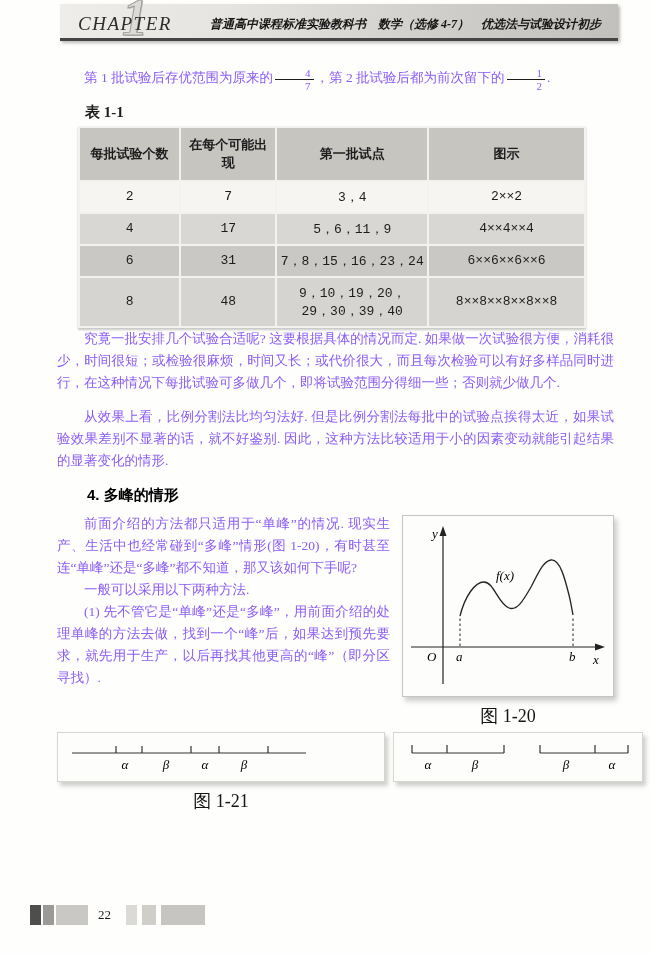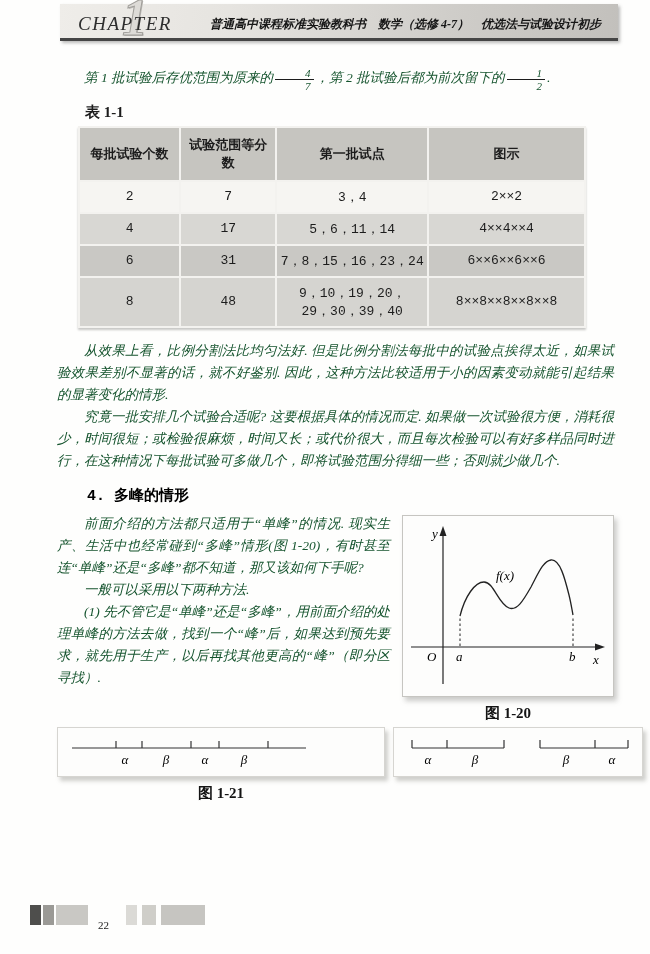--- a/index.html
+++ b/index.html
@@ -31,21 +31,21 @@
   .book-title {
     position:absolute; left:150px; top:12px; width:404px;
     font-size:12px; font-weight:bold; font-style:italic; color:#161616;
     white-space:nowrap;
   }
 
   
   .content { position:absolute; left:57px; top:56px; width:557px; }
   .para {
     font-size:13.5px; line-height:1.63; text-align:justify;
-    text-indent:2em; color:#14532d;font-style:italic;
+    text-indent:2em; color:#8b5cf6;
   }
   .p-frac { text-indent:2em; margin-top:8px; line-height:2.0; }
   .frac { display:inline-block; text-align:center; vertical-align:-0.75em;
           font-size:11px; line-height:1.15; margin:0 2px; }
   .frac .num { display:block; border-bottom:1px solid #1c1c1c; padding:0 3px; }
   .frac .den { display:block; }
 
   
   .table-label { font-weight:bold; font-size:15px; margin:10px 0 4px 28px; }
   table { border-collapse:collapse; table-layout:fixed; width:508px; margin-left:21px;
@@ -57,47 +57,47 @@
   tr.row-2 td { background:#c9c8c4; }
   tr.row-3 td { background:#d5d4d0; }
   td.pre { white-space:pre-line; }
   col.c1{width:20%;} col.c2{width:19%;} col.c3{width:30%;} col.c4{width:31%;}
 
   .after-table { margin-top:12px; }
 
   
   .section4 { margin-top:14px; }
   .sec-heading {
-    font-family:Liberation Mono, monospace;
+    font-family:Liberation Sans, sans-serif;
     font-weight:bold; font-size:15px; margin:6px 0 8px 30px; color:#000;
   }
   .fig20-wrap { float:right; width:212px; margin:2px 0 4px 12px; }
   .fig-box {
     background:#fdfdfc; border:1px solid #c6c5c1;
     box-shadow:3px 4px 5px rgba(110,110,105,.35);
   }
-  .fig-caption { text-align:center; font-size:15px; margin-top:7px; color:#141414;font-weight:bold; }
+  .fig-caption { text-align:center; font-size:18px; margin-top:7px; color:#141414; }
 
   
   .bottom-figs { display:flex; margin-top:14px; clear:both; }
   .fig21-wrap { width:328px; }
   .fig22-wrap { width:250px; margin-left:8px; }
   .fig-box-small { background:#fdfdfc; border:1px solid #d6d5d1;
     box-shadow:3px 4px 4px rgba(120,120,115,.35); }
 
   svg text { font-family:"Liberation Serif","DejaVu Serif",serif; }
   .it { font-style:italic; }
 
   
   .footer { position:absolute; left:0; top:903px; width:650px; height:24px; }
   .fblock { position:absolute; top:2px; height:20px; }
   .fb1 { left:30px;  width:11px; background:#4e4e4c; }
   .fb2 { left:43px;  width:11px; background:#9b9a96; }
   .fb3 { left:56px;  width:32px; background:#c9c8c4; }
-  .page-num { position:absolute; left:98px; top:4px; font-size:11px; color:#1a1a1a;margin-top:12px; }
+  .page-num { position:absolute; left:98px; top:4px; font-size:13px; color:#1a1a1a; }
   .fb4 { left:126px; width:11px; background:#dbdad6; }
   .fb5 { left:142px; width:14px; background:#cfcec9; }
   .fb6 { left:161px; width:44px; background:#c6c5c1; }
 </style>
 </head>
 <body>
 
 <div class="header-band">
   <span class="chapter-num">1</span>
   <span class="chapter-label">CHAPTER</span>
@@ -113,56 +113,56 @@
   <table>
     <colgroup>
         <col class="c1">
         <col class="c2">
         <col class="c3">
         <col class="c4">
       </colgroup>
     <thead>
       <tr>
         <th>每批试验个数</th>
-        <th>试验范围等分数</th>
+        <th>在每个可能出现</th>
         <th>第一批试点</th>
         <th>图示</th>
       </tr>
     </thead>
     <tbody>
       <tr class="row-0">
         <td>2</td>
         <td>7</td>
         <td>3，4</td>
         <td>2××2</td>
       </tr>
       <tr class="row-1">
         <td>4</td>
         <td>17</td>
-        <td>5，6，11，14</td>
+        <td>5，6，11，9</td>
         <td>4××4××4</td>
       </tr>
       <tr class="row-2">
         <td>6</td>
         <td>31</td>
         <td>7，8，15，16，23，24</td>
         <td>6××6××6××6</td>
       </tr>
       <tr class="row-3">
         <td>8</td>
         <td>48</td>
         <td class="pre">9，10，19，20，
 29，30，39，40</td>
         <td>8××8××8××8××8</td>
       </tr>
     </tbody>
   </table>
 
+  <p class="para">究竟一批安排几个试验合适呢? 这要根据具体的情况而定. 如果做一次试验很方便，消耗很少，时间很短；或检验很麻烦，时间又长；或代价很大，而且每次检验可以有好多样品同时进行，在这种情况下每批试验可多做几个，即将试验范围分得细一些；否则就少做几个.</p>
   <p class="para after-table">从效果上看，比例分割法比均匀法好. 但是比例分割法每批中的试验点挨得太近，如果试验效果差别不显著的话，就不好鉴别. 因此，这种方法比较适用于小的因素变动就能引起结果的显著变化的情形.</p>
-  <p class="para">究竟一批安排几个试验合适呢? 这要根据具体的情况而定. 如果做一次试验很方便，消耗很少，时间很短；或检验很麻烦，时间又长；或代价很大，而且每次检验可以有好多样品同时进行，在这种情况下每批试验可多做几个，即将试验范围分得细一些；否则就少做几个.</p>
 
   <div class="section4">
     <div class="sec-heading">4. 多峰的情形</div>
 
     <div class="fig20-wrap">
       <div class="fig-box">
         <svg width="210" height="176" viewBox="0 0 210 176">
 
           <line x1="40" y1="168" x2="40" y2="16" stroke="#222" stroke-width="1.2"></line>
           <polygon points="40,10 36.5,20 43.5,20" fill="#222"></polygon>

